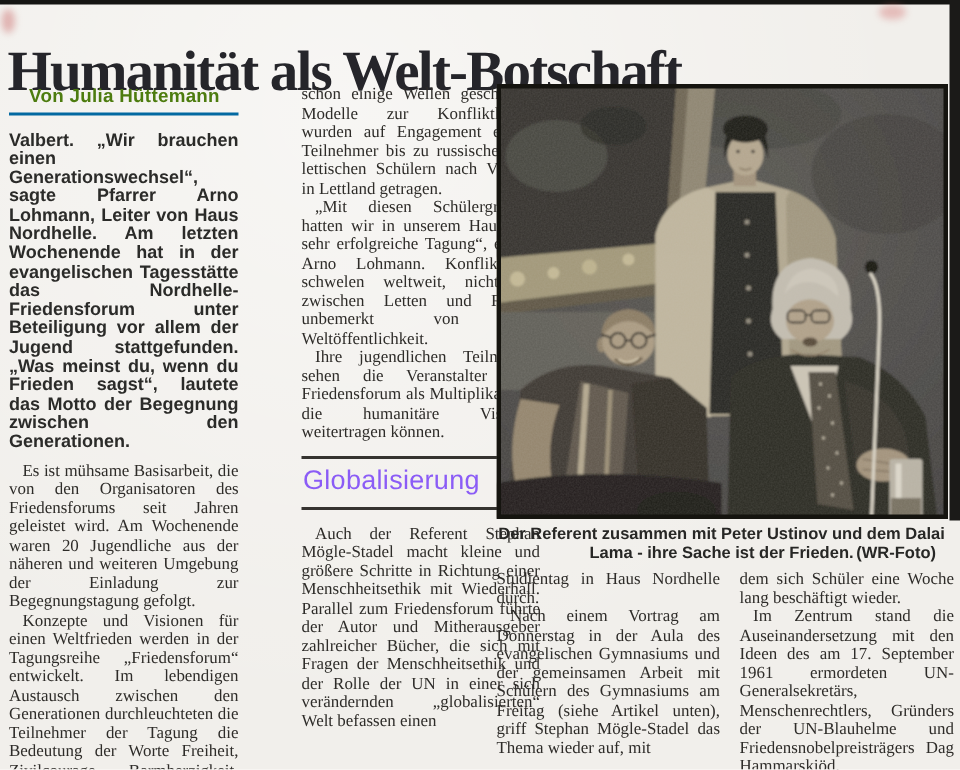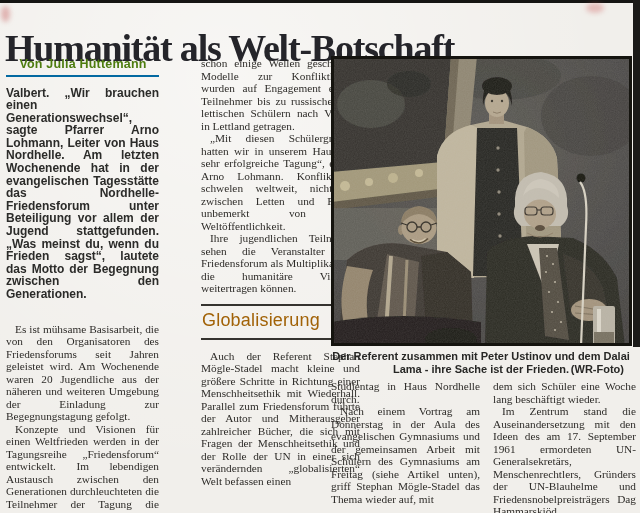--- a/index.html
+++ b/index.html
@@ -20,42 +20,42 @@
 
   .title {
     position:absolute; left:5px; top:1px; white-space:nowrap;
     font-family:Liberation Serif, serif; font-weight:bold;
     font-size:38px; letter-spacing:-1.2px; color:#25252a;text-align:center;
   }
 
   .col { position:absolute; text-align:justify; font-size:11.3px; line-height:12.5px; }
   .col p { margin:0; }
   .col p.indent { text-indent:9px; }
-  .col p.gap { margin-top:22px; }
+  .col p.gap { margin-top:7px; }
 
   .col1 { left:6px;   top:57px;  width:153px; }
   .col2 { left:167px; top:57px;  width:159px;margin-left:34px; }
   .col3 { left:331px; top:380px; width:149px; }
   .col4 { left:493px; top:380px; width:143px; }
 
   .byline {
     display:block; font-family:"Liberation Sans", sans-serif;
     font-size:12.5px; font-weight:bold; letter-spacing:.2px; color:#4d7c0f;
     padding:1px 0 4px 1px; border-bottom:2px solid #0369a1; margin-bottom:10px;
     text-align:center;
   }
   .lead {
     font-family:"Liberation Sans", sans-serif; font-weight:bold;
     font-size:12px; line-height:12.6px; color:#2b2b29;
   }
   .subheading-block {
     border-top:2px solid #35332f; border-bottom:2px solid #35332f;
     margin:9px 0 10px 0; padding:5px 0 9px 1px;
     font-family:"Liberation Sans", sans-serif; font-weight:400;
-    font-size:18px; line-height:18px; letter-spacing:.2px; color:#a16207;
+    font-size:18px; line-height:18px; letter-spacing:.2px; color:#8b5cf6;
     text-align:left;
   }
 
   .photo-wrap { position:absolute; left:331px; top:56px; width:301px; height:290px; }
   .photo-wrap svg { display:block; }
 
   .caption {
     position:absolute; left:332px; top:350px; width:298px; height:26px;
     font-family:"Liberation Sans", sans-serif; font-weight:bold;
     font-size:11px; line-height:12.6px; color:#272725; text-align:center;

